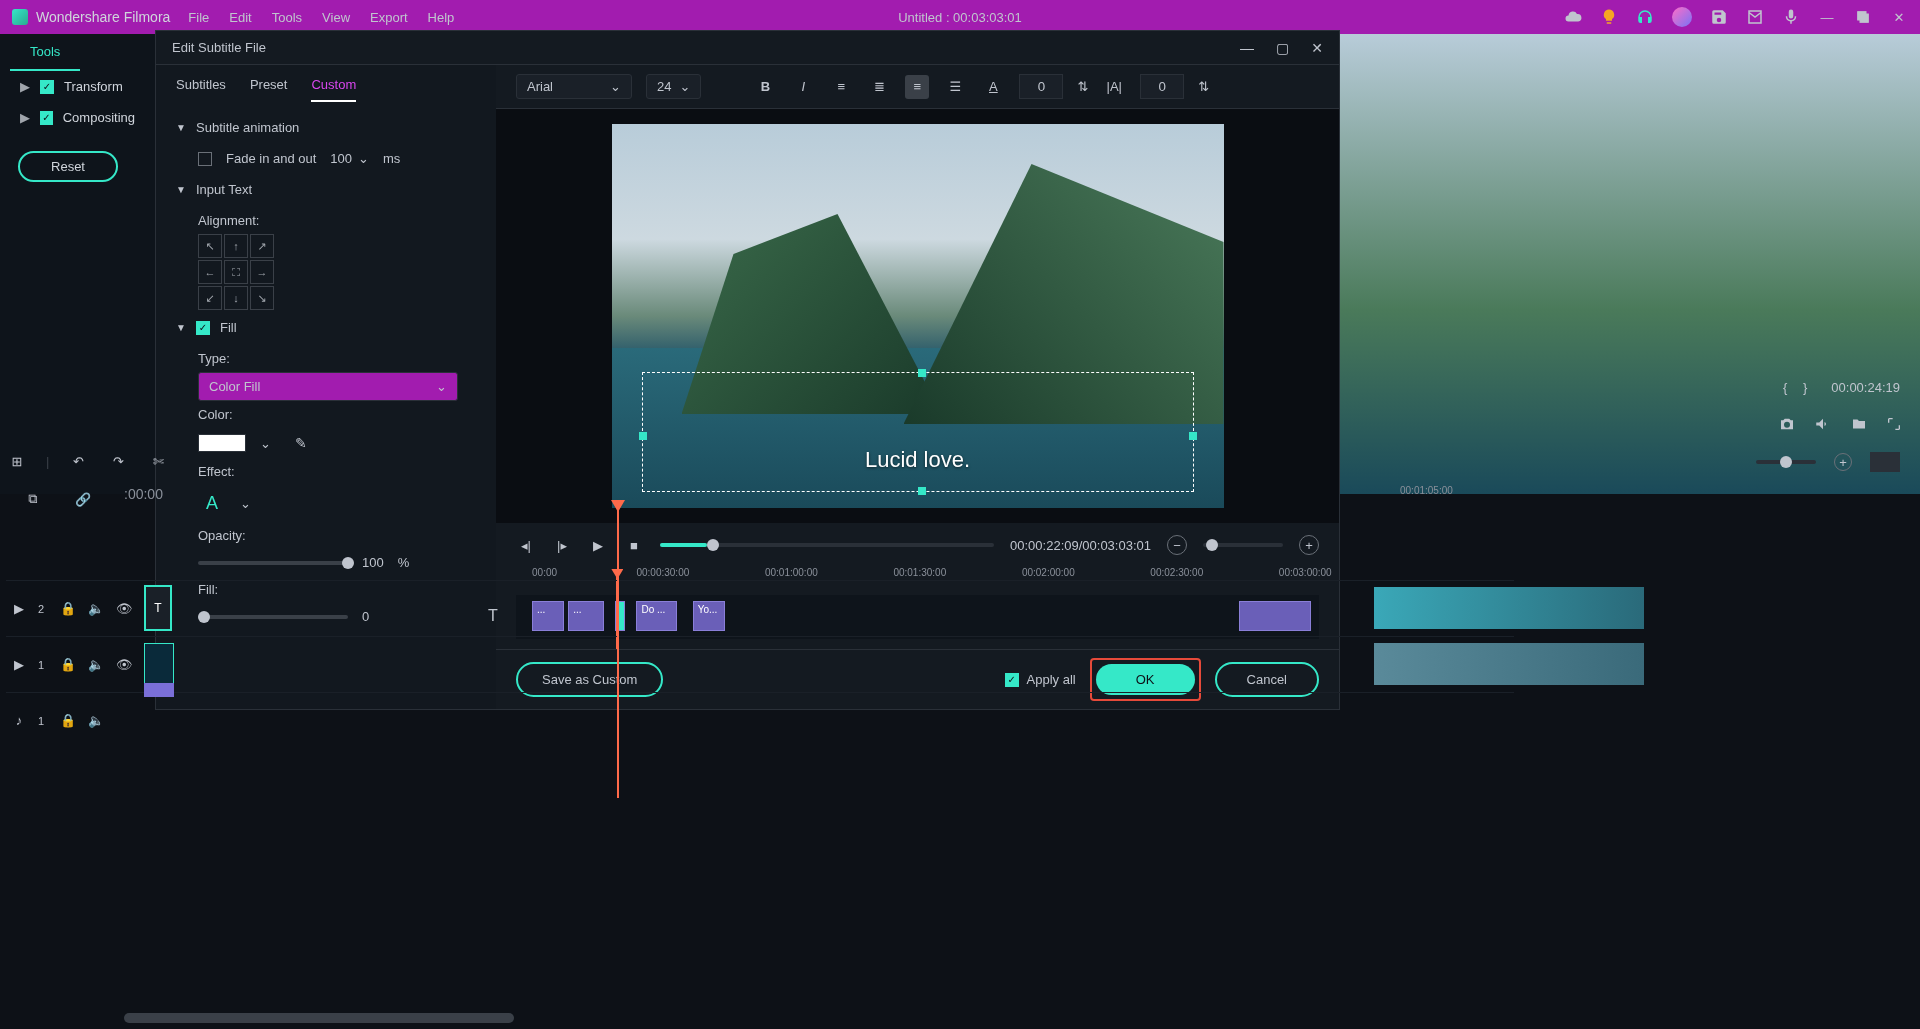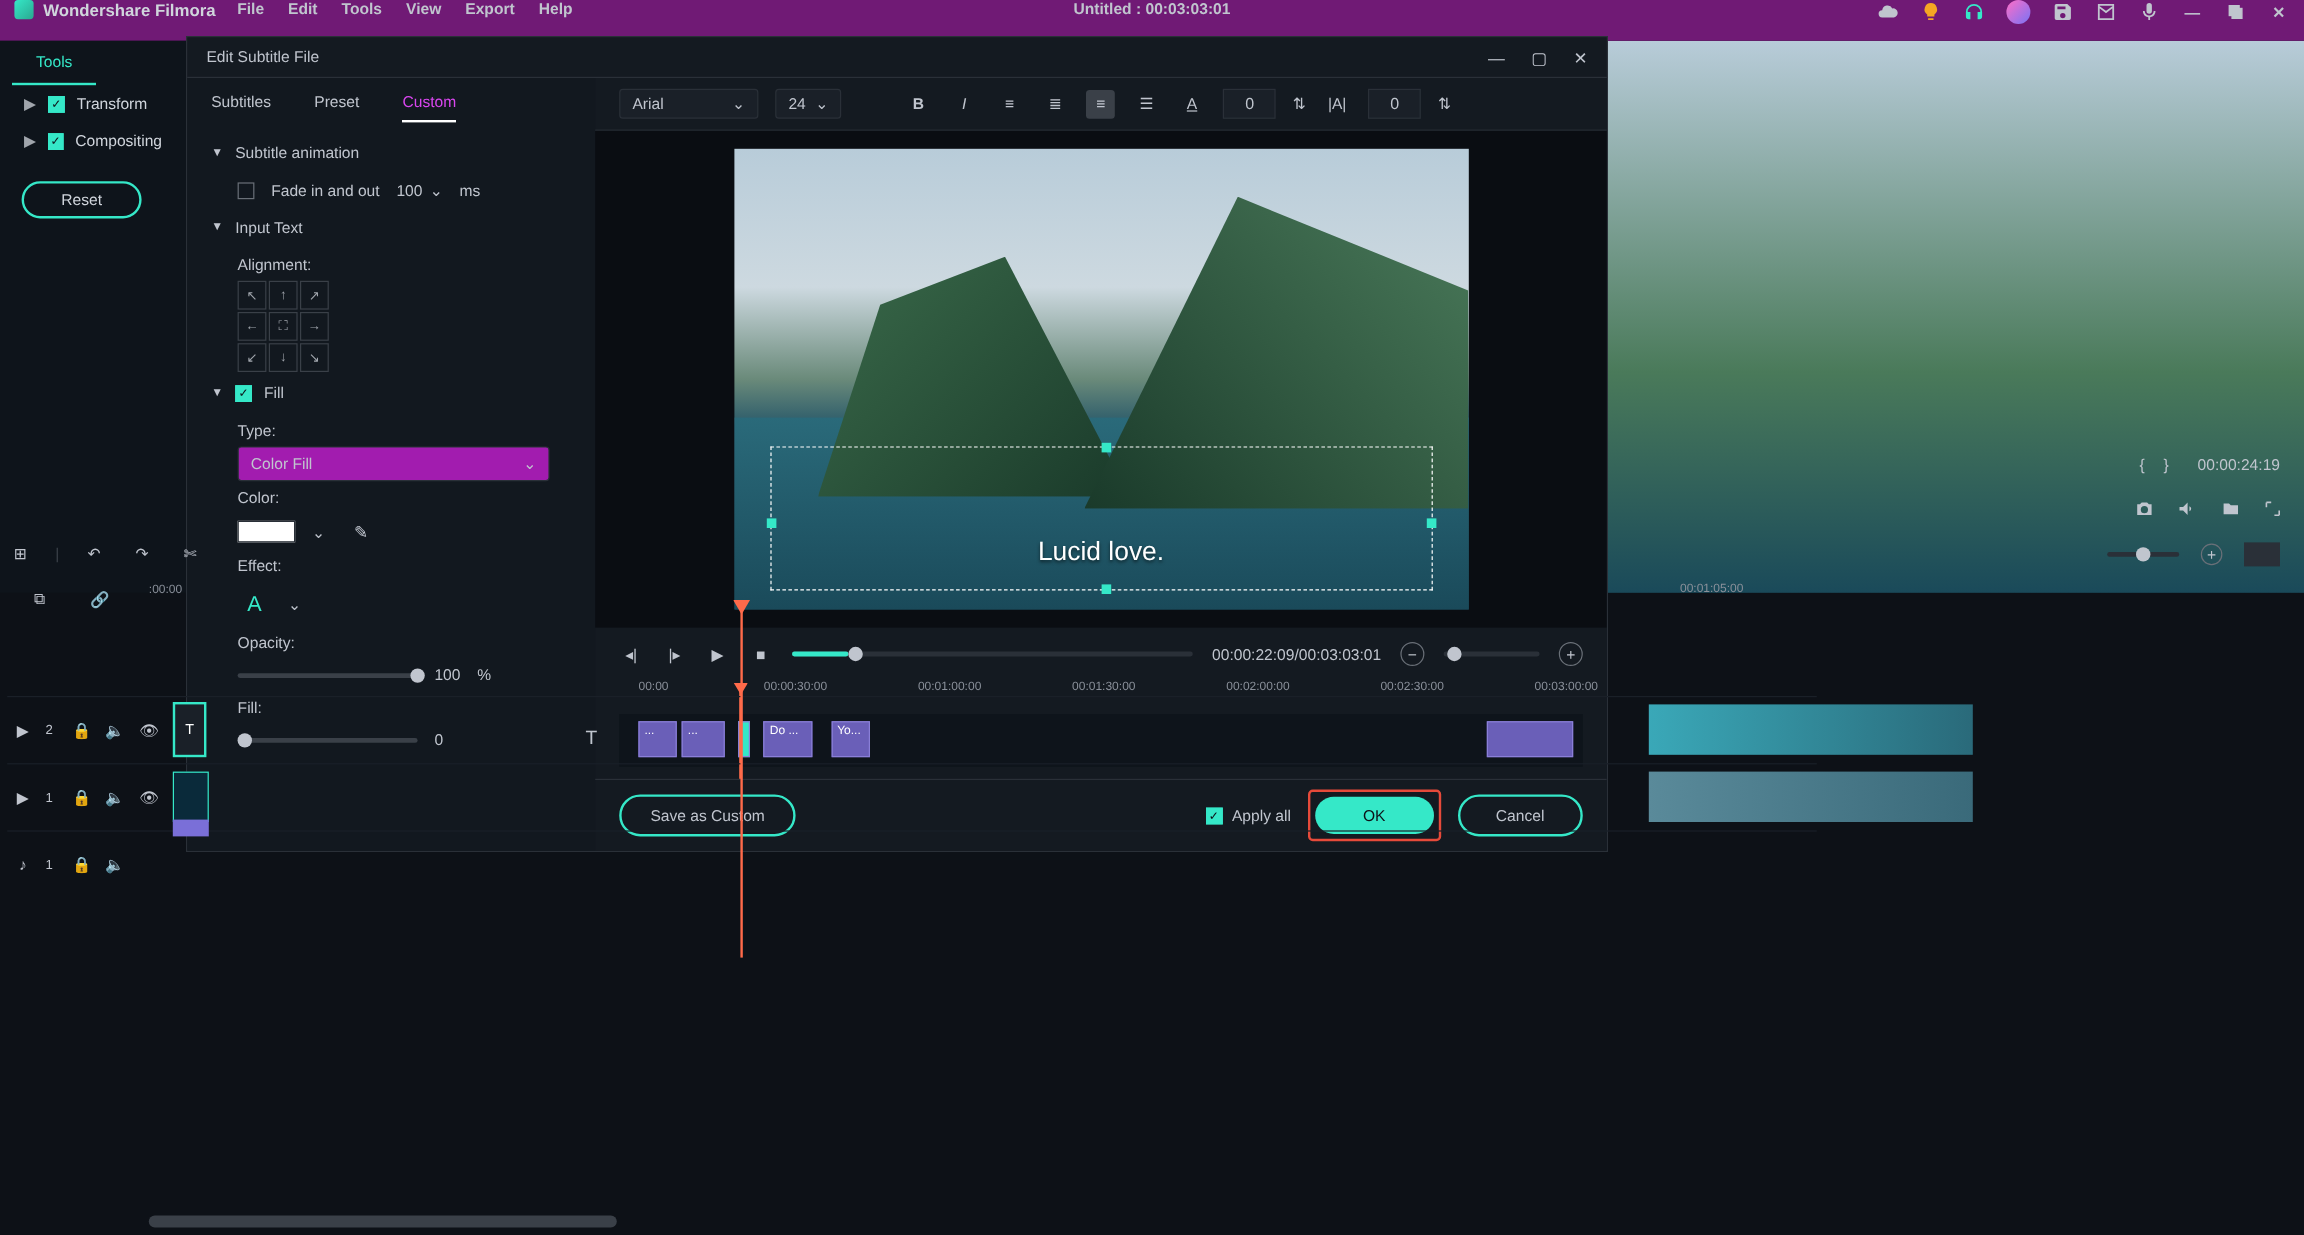--- a/index.html
+++ b/index.html
@@ -1,19 +1,19 @@
 <!DOCTYPE html>
 <html><head>
 <meta charset="utf-8">
 <style>
 * { margin:0; padding:0; box-sizing:border-box; font-family:-apple-system,Segoe UI,sans-serif; user-select:none; }
 body { background:#0d1117; color:#c0c5ce; width:1920px; height:1029px; overflow:hidden; font-size:13px; position:relative; }
 
 
-.topbar { height:34px; background:#701a75; display:flex; align-items:flex-start; padding:0 12px; gap:18px;font-weight:bold; }
+.topbar { height:34px; background:#a21caf; display:flex; align-items:center; padding:0 12px; gap:18px; }
 .logo { display:flex; align-items:center; gap:8px; font-size:14px; color:#d0d5dc; }
 .logo-mark { width:16px; height:16px; background:linear-gradient(135deg,#35e8c8,#2aa890); border-radius:3px; position:relative; }
 .menu-items { display:flex; gap:20px; }
 .menu-items span { color:#c0c5ce; cursor:pointer; }
 .center-title { position:absolute; left:50%; transform:translateX(-50%); color:#c0c5ce; }
 .right-icons { margin-left:auto; display:flex; gap:18px; align-items:center; }
 .right-icons .ic { width:18px; height:18px; display:flex; align-items:center; justify-content:center; color:#c0c5ce; }
 .avatar { width:20px; height:20px; border-radius:50%; background:linear-gradient(135deg,#ff6ec7,#7873f5); }
 
 
@@ -25,21 +25,21 @@
 .reset-btn { margin:18px; padding:6px 24px; border:2px solid #35e8c8; border-radius:18px; color:#d0d5dc; background:transparent; width:100px; text-align:center; }
 
 
 .dialog { position:absolute; top:30px; left:155px; width:1185px; height:680px; background:#141a21; border:1px solid #2a3038; display:flex; flex-direction:column; }
 .dialog-title { height:34px; display:flex; align-items:center; padding:0 16px; border-bottom:1px solid #2a3038; }
 .win-controls { margin-left:auto; display:flex; gap:22px; }
 .win-controls span { cursor:pointer; font-size:14px; }
 .dialog-body { flex:1; display:flex; overflow:hidden; }
 
 .sub-left { width:340px; background:#12181f; display:flex; flex-direction:column; }
-.sub-tabs { display:flex; gap:36px; padding:12px 20px 0; }
+.sub-tabs { display:flex; gap:24px; padding:12px 20px 0; }
 .sub-tabs span { padding-bottom:8px; color:#c0c5ce; cursor:pointer; }
 .sub-tabs .active { color:#d946ef; border-bottom:2px solid #ffffff; }
 .sub-scroll { flex:1; overflow:auto; padding:8px 20px 20px; }
 .section-hdr { display:flex; align-items:center; gap:10px; padding:10px 0; }
 .caret-dn { width:10px; font-size:10px; }
 .section-hdr .chk { width:14px; height:14px; border:1px solid #35e8c8; background:#35e8c8; display:flex; align-items:center; justify-content:center; font-size:10px; color:#0d1117; }
 .row { display:flex; align-items:center; gap:14px; padding:6px 0 6px 22px; color:#c0c5ce; }
 .chkbox { width:14px; height:14px; border:1px solid #6a7078; }
 .num-dd { display:flex; align-items:center; gap:6px; }
 .lbl { font-size:13px; color:#c0c5ce; }
@@ -101,21 +101,21 @@
 .right-ctrls { position:absolute; top:380px; right:20px; display:flex; gap:18px; align-items:center; }
 .right-row2 { position:absolute; top:415px; right:18px; display:flex; gap:18px; align-items:center; }
 .right-row3 { position:absolute; top:452px; right:20px; display:flex; gap:18px; align-items:center; }
 .right-ruler { position:absolute; top:485px; right:0; width:580px; height:24px; }
 .right-ruler span { position:absolute; font-size:10px; color:#8a909a; }
 
 
 .bt-toolbar { position:absolute; top:450px; left:6px; display:flex; gap:18px; align-items:center; }
 .bt-ic { width:22px; height:22px; display:flex; align-items:center; justify-content:center; }
 .bg-ruler { position:absolute; top:486px; left:124px; width:1396px; height:22px; }
-.bg-ruler span { position:absolute; font-size:10px; color:#8a909a; }
+.bg-ruler span { position:absolute; font-size:14px; color:#8a909a; }
 .bt-rows { position:absolute; top:510px; left:6px; width:1508px; }
 .trow { height:56px; display:flex; align-items:center; gap:10px; padding-left:4px; border-top:1px solid #1a2028; }
 .trow .tric { width:18px; text-align:center; }
 .trow-num { width:12px; font-size:11px; }
 .trow .lock,.trow .vol,.trow .eye { width:18px; }
 .t-lanes { position:relative; flex:1; height:100%; }
 .thumb-strip { position:absolute; top:6px; height:42px; background:linear-gradient(90deg,#5a8a9a,#3a6a7a); }
 .audio-strip { position:absolute; top:30px; height:22px; background:#7a6fd8; }
 .t-selbox { position:absolute; top:4px; width:28px; height:46px; border:2px solid #35e8c8; background:#1a2028; color:#fff; display:flex; align-items:center; justify-content:center; font-size:12px; }
 

